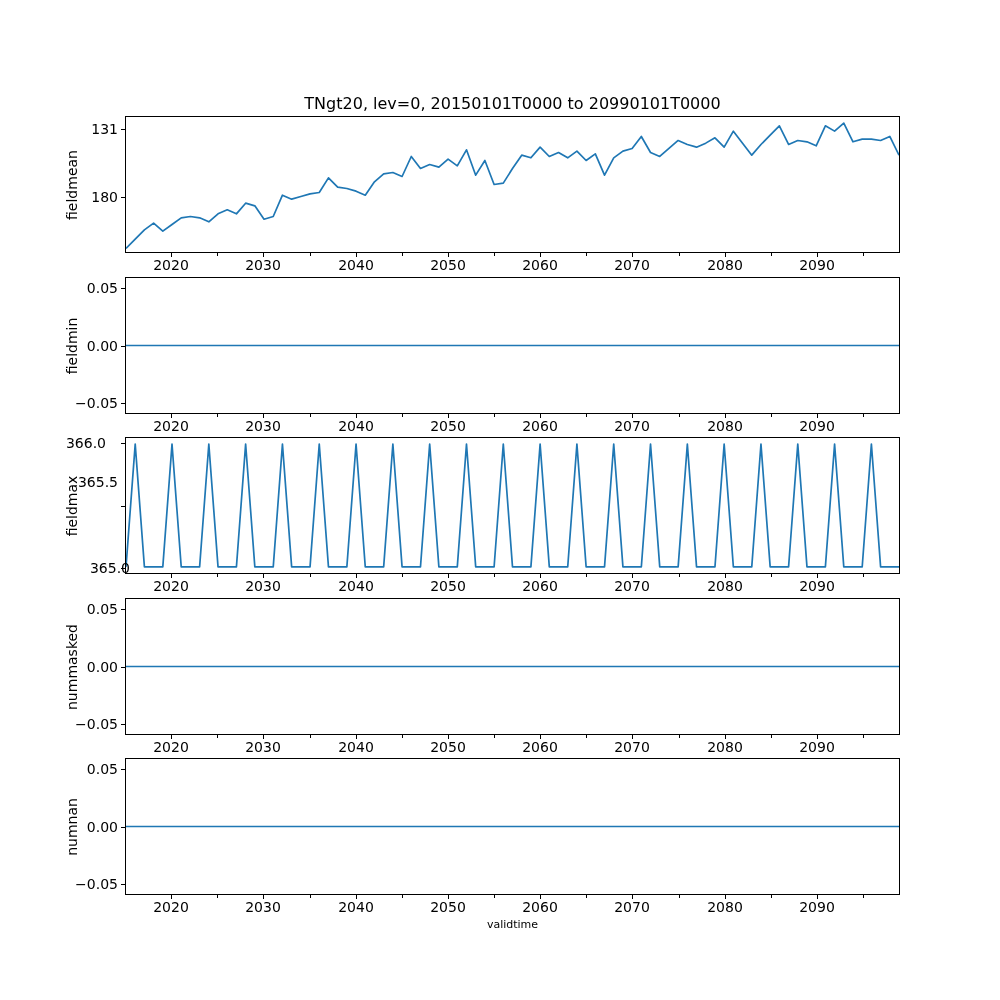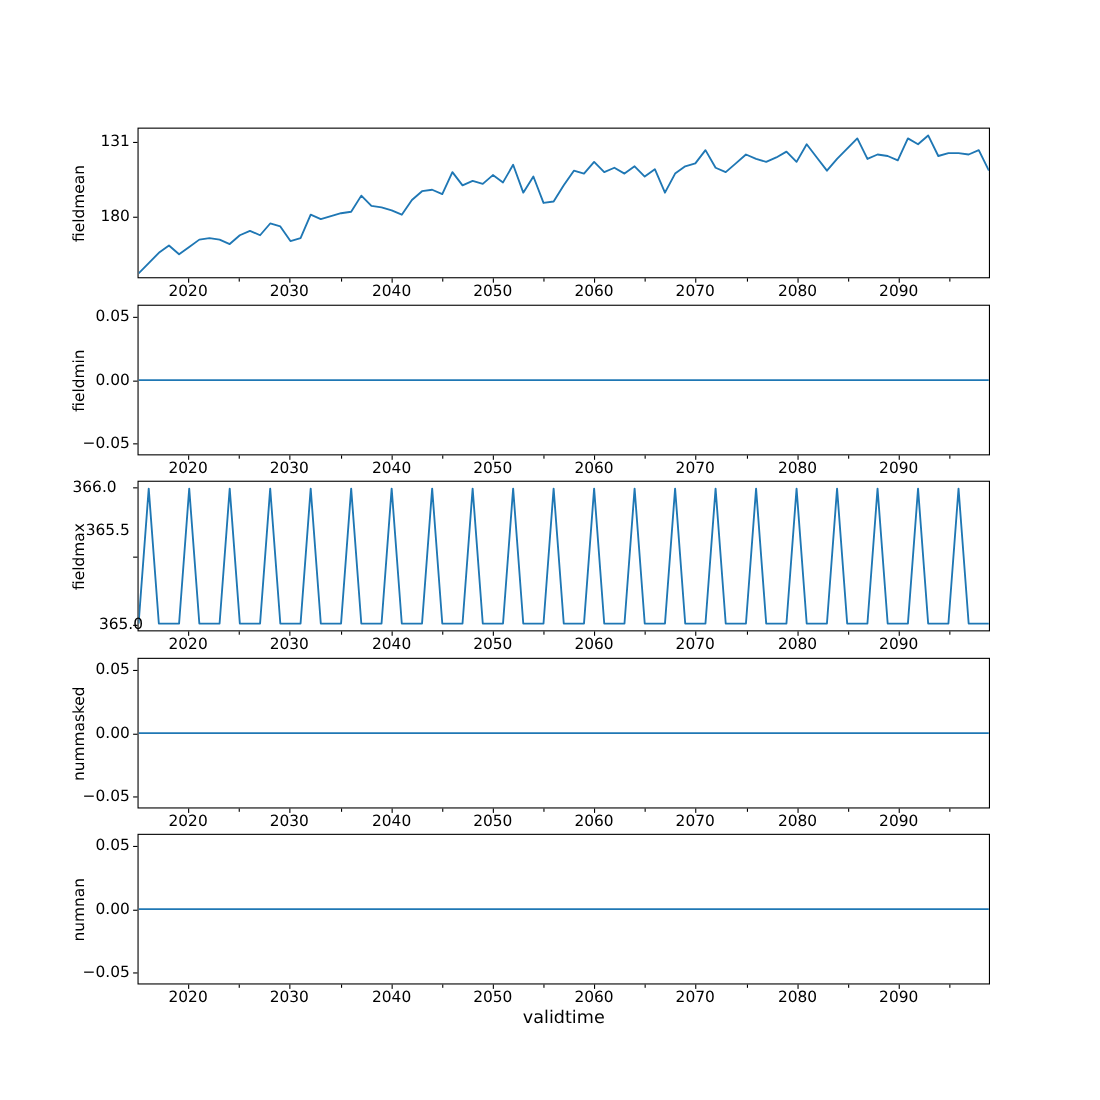--- a/index.html
+++ b/index.html
@@ -27,27 +27,28 @@
     position:absolute;width:50px;text-align:right;font-size:14px;line-height:16px;
     white-space:nowrap;
   }
   .xtick-mark{position:absolute;width:1px;background:#000;}
   .xtick-label{
     position:absolute;width:56px;text-align:center;font-size:14px;line-height:16px;
     white-space:nowrap;
   }
   .xlabel{
     position:absolute;left:125px;top:917px;width:775px;text-align:center;
-    font-size:16px;line-height:16px;
+    font-size:11px;line-height:16px;
   }
 </style>
 </head>
 <body>
 
 <div id="fig">
+  <div class="fig-title">TNgt20, lev=0, 20150101T0000 to 20990101T0000</div>
 
   <div class="subplot" style="top:116px;">
     <div class="axes">
       <svg preserveAspectRatio="none" viewBox="0 0 775 137">
           <polyline points="0.00,133.48 9.23,124.00 18.45,114.53 27.68,107.76 36.90,115.88 46.13,109.11 55.36,102.34 64.58,100.99 73.81,102.34 83.04,106.41 92.26,98.28 101.49,94.22 110.71,98.28 119.94,87.45 129.17,90.16 138.39,103.70 147.62,100.99 156.85,79.33 166.07,83.39 175.30,80.68 184.52,77.98 193.75,76.62 202.98,61.73 212.20,71.21 221.43,72.56 230.65,75.27 239.88,79.33 249.11,65.79 258.33,57.67 267.56,56.32 276.79,60.38 286.01,40.07 295.24,52.25 304.46,48.19 313.69,50.90 322.92,42.78 332.14,49.55 341.37,33.30 350.60,59.02 359.82,44.13 369.05,68.50 378.27,67.15 387.50,52.25 396.73,38.72 405.95,41.42 415.18,30.59 424.40,40.07 433.63,36.01 442.86,41.42 452.08,34.66 461.31,44.13 470.54,37.36 479.76,59.02 488.99,41.42 498.21,34.66 507.44,31.95 516.67,19.76 525.89,36.01 535.12,40.07 544.35,31.95 553.57,23.83 562.80,27.89 572.02,30.59 581.25,26.53 590.48,21.12 599.70,30.59 608.93,14.35 618.15,26.53 627.38,38.72 636.61,27.89 645.83,18.41 655.06,8.93 664.29,27.89 673.51,23.83 682.74,25.18 691.96,29.24 701.19,8.93 710.42,14.35 719.64,6.23 728.87,25.18 738.10,22.47 747.32,22.47 756.55,23.83 765.77,19.76 775.00,38.72" fill="none" stroke="#1f77b4" stroke-width="1.7" stroke-linejoin="round"></polyline>
         </svg>
     </div>
     <div class="ylabel" style="top: 68.5px;">
         <span>fieldmean</span>
       </div>

